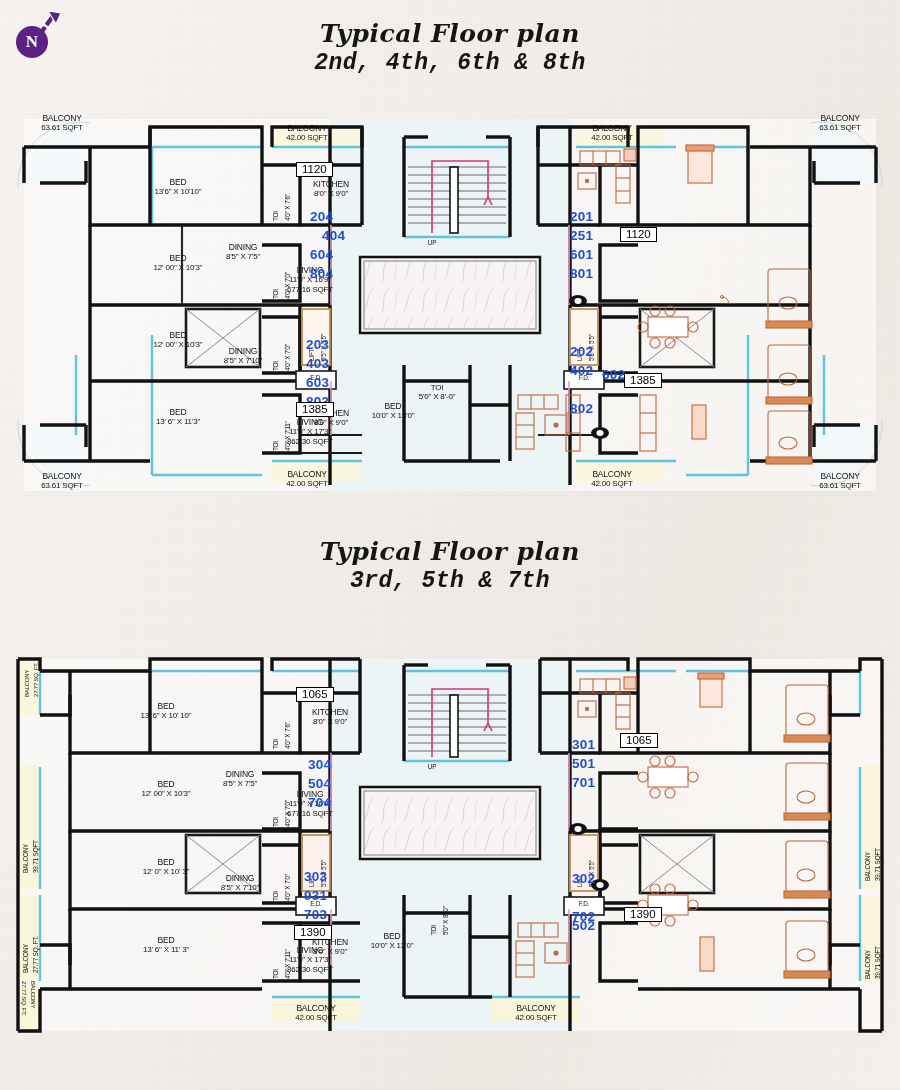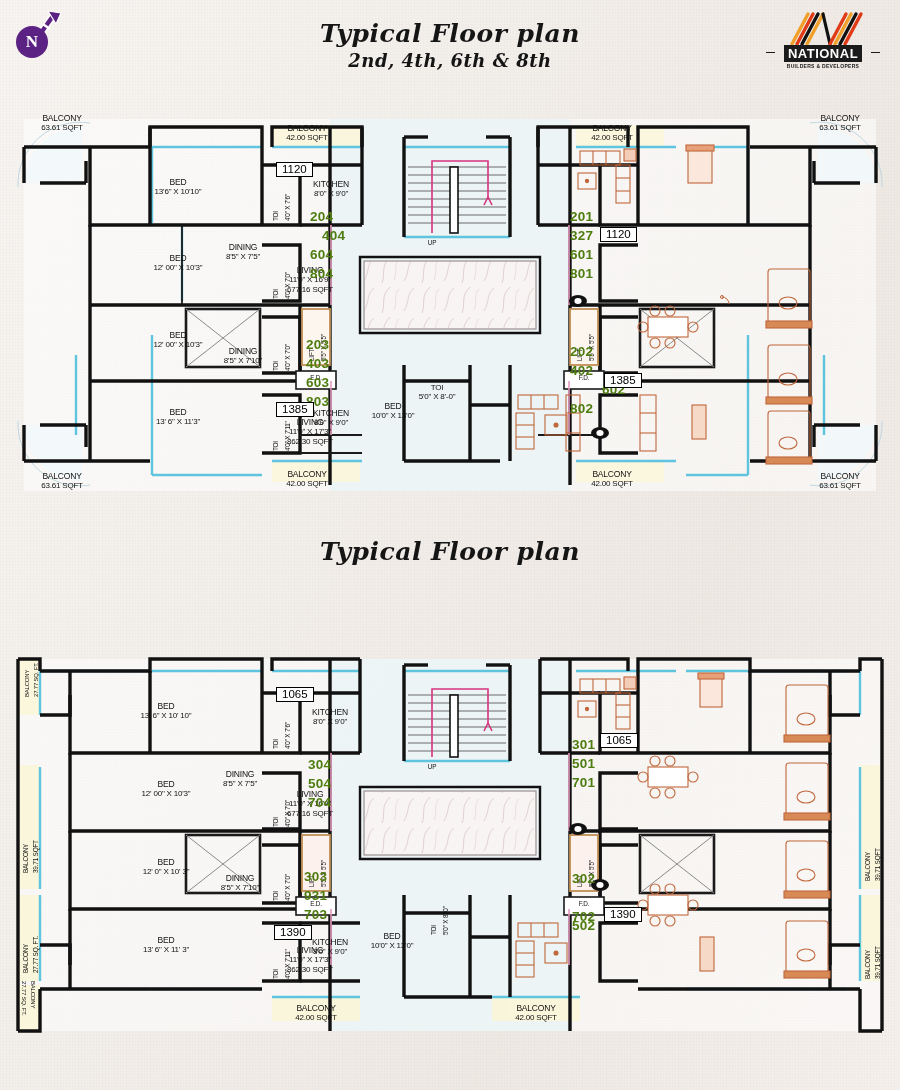--- a/index.html
+++ b/index.html
@@ -29,21 +29,21 @@
     color:#fff;font-weight:bold;font-size:17px;font-family:"Liberation Serif",serif;
   }
   .north-arrow{position:absolute;left:20px;top:-2px;}
 
   .plan-title{
     position:absolute;text-align:center;width:420px;
     font-family:"DejaVu Serif", serif;
     font-style:italic;font-weight:bold;color:#151515;
   }
   .plan-title .l1{font-size:25px;letter-spacing:0.5px;line-height:1.15;}
-  .plan-title .l2{font-size:18px;letter-spacing:0.5px;line-height:1.3;}
+  .plan-title .l2{font-size:23px;letter-spacing:0.5px;line-height:1.3;font-family:Liberation Mono, monospace;}
 
   .brand{position:absolute;right:22px;top:8px;width:110px;height:62px;text-align:center;}
   .brand-name{
     font-size:13px;font-weight:bold;color:#fff;background:#1b1b1b;
     letter-spacing:0.5px;padding:1px 4px;display:inline-block;
   }
   .brand-sub{font-size:5px;font-weight:bold;color:#1b1b1b;letter-spacing:0.3px;margin-top:1px;}
   .brand-rule{position:absolute;top:44px;height:1px;background:#1b1b1b;width:9px;}
 
   
@@ -53,72 +53,52 @@
   
   .t{position:absolute;font-family:"Liberation Sans",sans-serif;color:#111;
      line-height:1.18;white-space:pre;letter-spacing:-0.2px;}
   .t.c{text-align:center;transform:translateX(-50%);}
   .rm{font-size:8px;}
   .rm .nm{font-size:8.5px;}
   .sml{font-size:6.4px;}
   .vert{transform:rotate(-90deg);transform-origin:left top;}
   .vert-r{transform:rotate(90deg);transform-origin:left top;}
 
-  .unit-no{font-size:13.5px;font-weight:bold;color:#4d7c0f;letter-spacing:0.3px;}
+  .unit-no{font-size:13.5px;font-weight:bold;color:#1d4ed8;letter-spacing:0.3px;}
   .area-box{
     position:absolute;border:1.1px solid #000;background:#fff;
-    font-size:11.5px;padding:0px 5px 1px 5px;color:#000;
+    font-size:11.5px;padding:0px 5px 1px 5px;color:#000;margin-left:20px;
   }
   .tiny{font-size:6px;}
 </style>
 </head>
 <body>
 
 <div class="paper"></div>
 <div class="sheet">
 
   <div class="north-logo">
     <svg class="north-arrow" width="28" height="30" viewBox="0 0 28 30">
       <path d="M4,27 L19,6" stroke="#ffffff" stroke-width="7" fill="none"></path>
       <path d="M4,27 L19,6" stroke="#5b2183" stroke-width="4.4" fill="none"></path>
       <path d="M14,1 L27,3 L22,14 Z" fill="#5b2183" stroke="#ffffff" stroke-width="1.2"></path>
       <path d="M9.5,14.5 L16,19" stroke="#ffffff" stroke-width="2.4"></path>
     </svg>
     <div class="north-circle">N</div>
   </div>
 
-  <div class="brand">
-    <svg width="110" height="40" viewBox="0 0 110 40" style="position:absolute;left:0;top:0;">
-      <g stroke-linecap="round" fill="none">
-        <path d="M24,36 L40,6" stroke="#f0a02a" stroke-width="3.4"></path>
-        <path d="M29,36 L45,6" stroke="#e03a17" stroke-width="3.4"></path>
-        <path d="M34,36 L50,6" stroke="#111" stroke-width="3.4"></path>
-        <path d="M39,36 L55,6" stroke="#f0a02a" stroke-width="3.4"></path>
-        <path d="M55,6 L62,36" stroke="#111" stroke-width="3.2"></path>
-        <path d="M62,36 L78,6" stroke="#e03a17" stroke-width="3.4"></path>
-        <path d="M67,36 L83,6" stroke="#f0a02a" stroke-width="3.4"></path>
-        <path d="M72,36 L88,6" stroke="#111" stroke-width="3.4"></path>
-        <path d="M77,36 L93,6" stroke="#e03a17" stroke-width="3.4"></path>
-      </g>
-    </svg>
-    <div style="position:absolute;left:0;top:36px;width:110px;">
-      <span class="brand-name">NATIONAL</span>
-      <div class="brand-sub">BUILDERS &amp; DEVELOPERS</div>
-    </div>
-    <div class="brand-rule" style="left:-2px;"></div>
-    <div class="brand-rule" style="right:-2px;"></div>
-  </div>
 
   <div class="plan-title" style="left:240px;top:20px;">
     <div class="l1">Typical Floor plan</div>
     <div class="l2">2nd, 4th, 6th &amp; 8th</div>
   </div>
 
   <div class="plan-title" style="left:240px;top:538px;">
     <div class="l1">Typical Floor plan</div>
+    <div class="l2">3rd, 5th &amp; 7th</div>
   </div>
 
   <div class="plan" id="plan-upper" style="top:105px;width:900px;height:400px;">
     <svg width="900" height="400" viewBox="0 0 900 400">
       <defs>
         <linearGradient id="lob1" x1="0" y1="0" x2="1" y2="1">
           <stop offset="0%" stop-color="#fbf7f6"></stop>
             <stop offset="50%" stop-color="#f3eeee"></stop>
             <stop offset="100%" stop-color="#faf6f5"></stop>
         </linearGradient>
@@ -436,28 +416,28 @@
     <div class="t unit-no" style="left:310px;top:161px;"><span>804</span></div>
     <div class="area-box" style="left:276px;top:57px;">1120</div>
 
     <div class="t unit-no" style="left:306px;top:232px;"><span>203</span></div>
     <div class="t unit-no" style="left:306px;top:251px;"><span>403</span></div>
     <div class="t unit-no" style="left:306px;top:270px;"><span>603</span></div>
     <div class="t unit-no" style="left:306px;top:289px;"><span>803</span></div>
     <div class="area-box" style="left:276px;top:297px;">1385</div>
 
     <div class="t unit-no" style="left:570px;top:104px;"><span>201</span></div>
-    <div class="t unit-no" style="left:570px;top:123px;"><span>327</span></div>
+    <div class="t unit-no" style="left:570px;top:123px;"><span>251</span></div>
     <div class="t unit-no" style="left:570px;top:142px;"><span>601</span></div>
     <div class="t unit-no" style="left:570px;top:161px;"><span>801</span></div>
     <div class="area-box" style="left:600px;top:122px;">1120</div>
 
     <div class="t unit-no" style="left:570px;top:239px;"><span>202</span></div>
     <div class="t unit-no" style="left:570px;top:258px;"><span>402</span></div>
-    <div class="t unit-no" style="left:570px;top:277px;padding-left:32px;"><span>602</span></div>
+    <div class="t unit-no" style="left:570px;top:262px;padding-left:32px;"><span>602</span></div>
     <div class="t unit-no" style="left:570px;top:296px;"><span>802</span></div>
     <div class="area-box" style="left:604px;top:268px;">1385</div>
   </div>
 
   <div class="plan" id="plan-lower" style="top:645px;width:900px;height:400px;">
     <svg width="900" height="400" viewBox="0 0 900 400">
       <defs>
         <pattern id="marb2" width="40" height="30" patternUnits="userSpaceOnUse">
           <rect width="40" height="30" fill="#f8f4f3"></rect>
           <path d="M4,26 C10,16 6,10 14,3" stroke="#e0d2d2" stroke-width="1" fill="none"></path>

